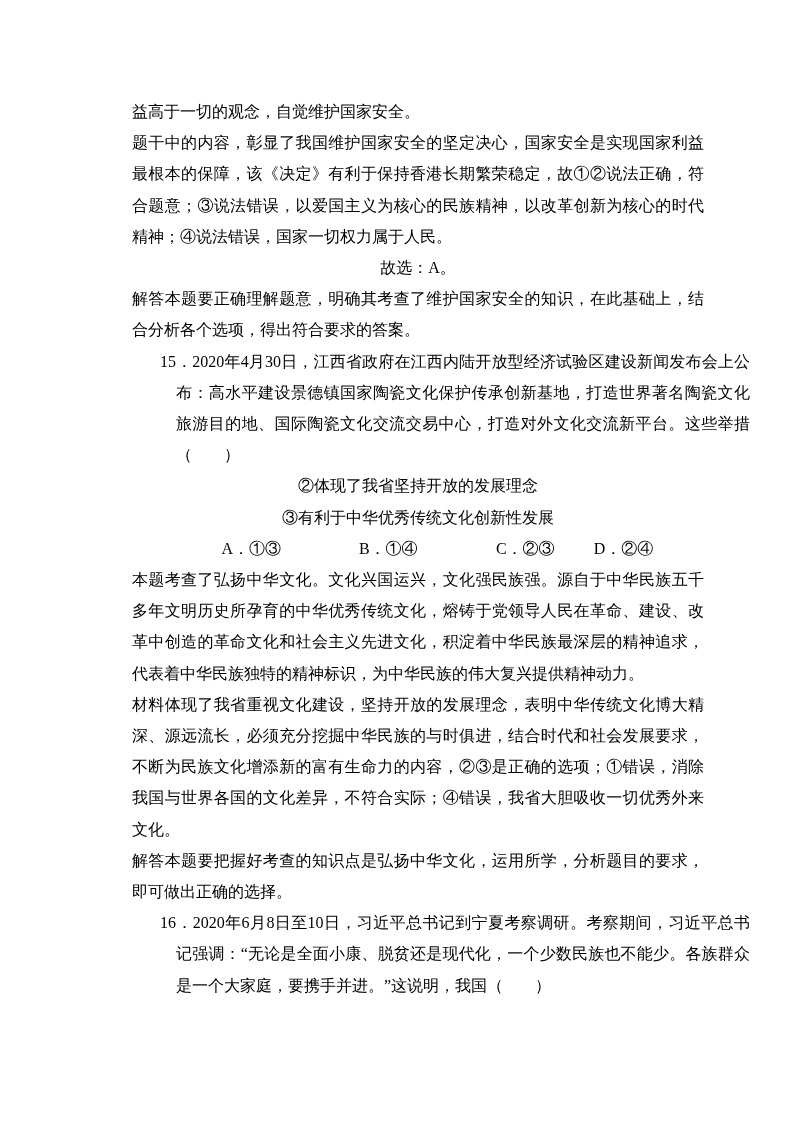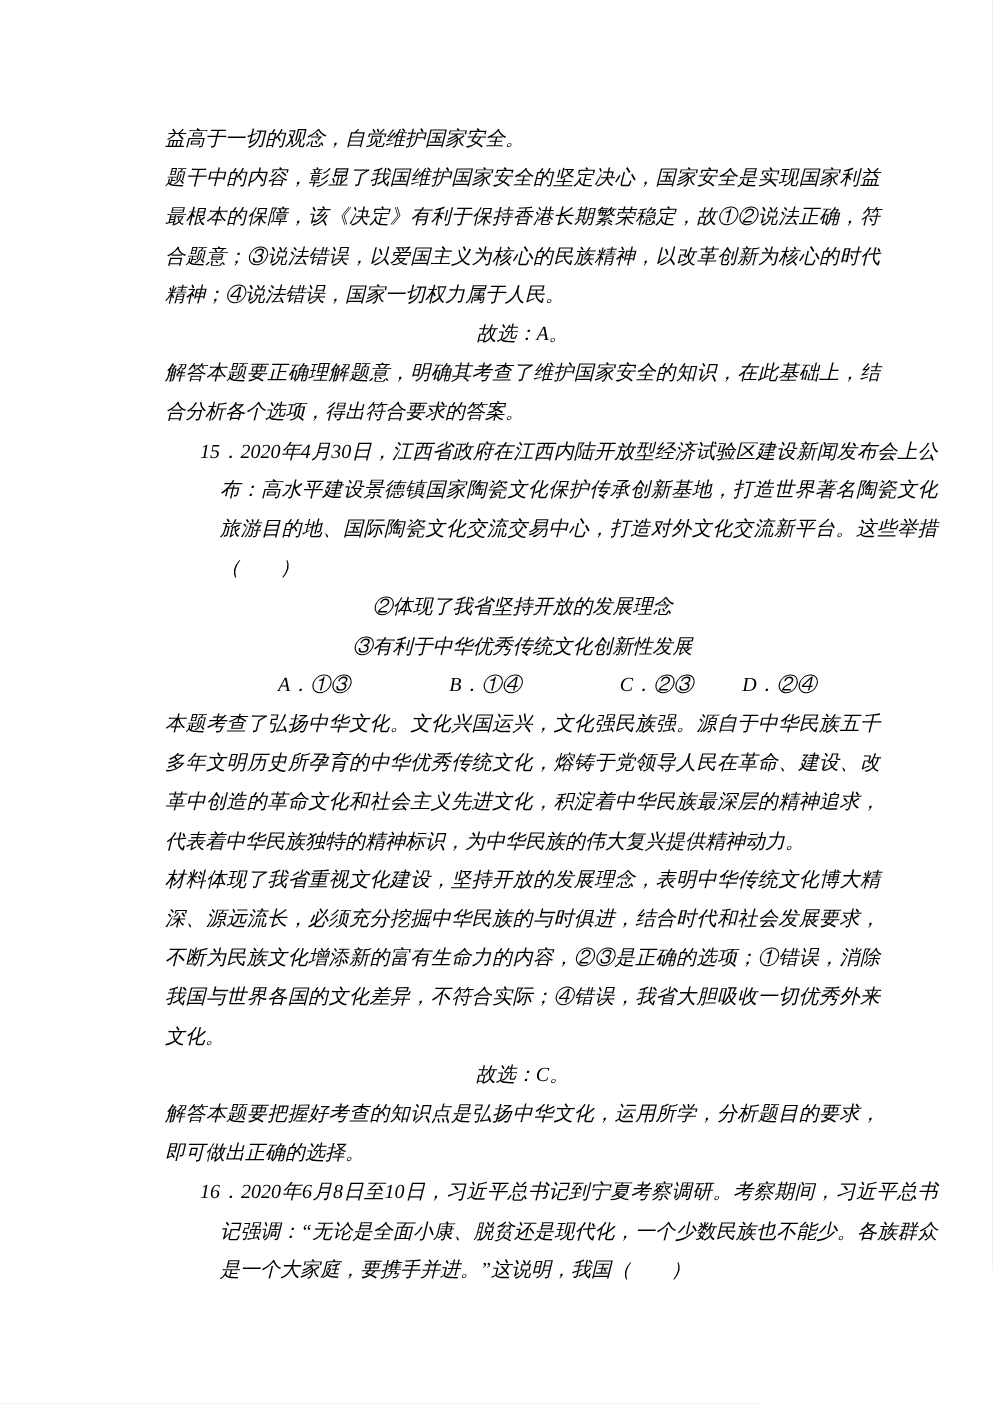--- a/index.html
+++ b/index.html
@@ -13,21 +13,20 @@
     color: #000000;
     font-family: "Liberation Serif", "DejaVu Serif", serif;
     font-size: 16px;
     overflow: hidden;
   }
   .content {
     position: absolute;
     left: 116px;
     top: 96px;
     width: 590px;
-    font-style: italic;
   }
   .para {
     line-height: 31.2px;
     text-align: justify;
     text-justify: inter-ideograph;
     overflow-wrap: break-word;
   }
   .para.body, .para.item, .para.options-row {
     margin-left: 16px;
     width: 572px;
@@ -55,17 +54,16 @@
       <p class="para body">益高于一切的观念，自觉维护国家安全。</p>
       <p class="para body">题干中的内容，彰显了我国维护国家安全的坚定决心，国家安全是实现国家利益最根本的保障，该《决定》有利于保持香港长期繁荣稳定，故①②说法正确，符合题意；③说法错误，以爱国主义为核心的民族精神，以改革创新为核心的时代精神；④说法错误，国家一切权力属于人民。</p>
       <p class="para body single">故选：A。</p>
       <p class="para body">解答本题要正确理解题意，明确其考查了维护国家安全的知识，在此基础上，结合分析各个选项，得出符合要求的答案。</p>
       <p class="para question"><span>15．</span><span>2020年4月30日，江西省政府在江西内陆开放型经济试验区建设新闻发布会上公布：高水平建设景德镇国家陶瓷文化保护传承创新基地，打造世界著名陶瓷文化旅游目的地、国际陶瓷文化交流交易中心，打造对外文化交流新平台。这些举措（　　）</span></p>
       <p class="para body item">②体现了我省坚持开放的发展理念</p>
       <p class="para body item">③有利于中华优秀传统文化创新性发展</p>
       <p class="para options-row"><span class="option">A．①③</span><span class="option">B．①④</span><span class="option">C．②③</span><span class="option">D．②④</span></p>
       <p class="para body">本题考查了弘扬中华文化。文化兴国运兴，文化强民族强。源自于中华民族五千多年文明历史所孕育的中华优秀传统文化，熔铸于党领导人民在革命、建设、改革中创造的革命文化和社会主义先进文化，积淀着中华民族最深层的精神追求，代表着中华民族独特的精神标识，为中华民族的伟大复兴提供精神动力。</p>
       <p class="para body">材料体现了我省重视文化建设，坚持开放的发展理念，表明中华传统文化博大精深、源远流长，必须充分挖掘中华民族的与时俱进，结合时代和社会发展要求，不断为民族文化增添新的富有生命力的内容，②③是正确的选项；①错误，消除我国与世界各国的文化差异，不符合实际；④错误，我省大胆吸收一切优秀外来文化。</p>
-      <p class="para body single">故选：C。</p>
       <p class="para body">解答本题要把握好考查的知识点是弘扬中华文化，运用所学，分析题目的要求，即可做出正确的选择。</p>
       <p class="para question"><span>16．</span><span>2020年6月8日至10日，习近平总书记到宁夏考察调研。考察期间，习近平总书记强调：“无论是全面小康、脱贫还是现代化，一个少数民族也不能少。各族群众是一个大家庭，要携手并进。”这说明，我国（　　）</span></p>
     </main>
 </div>
 
 </body></html>

